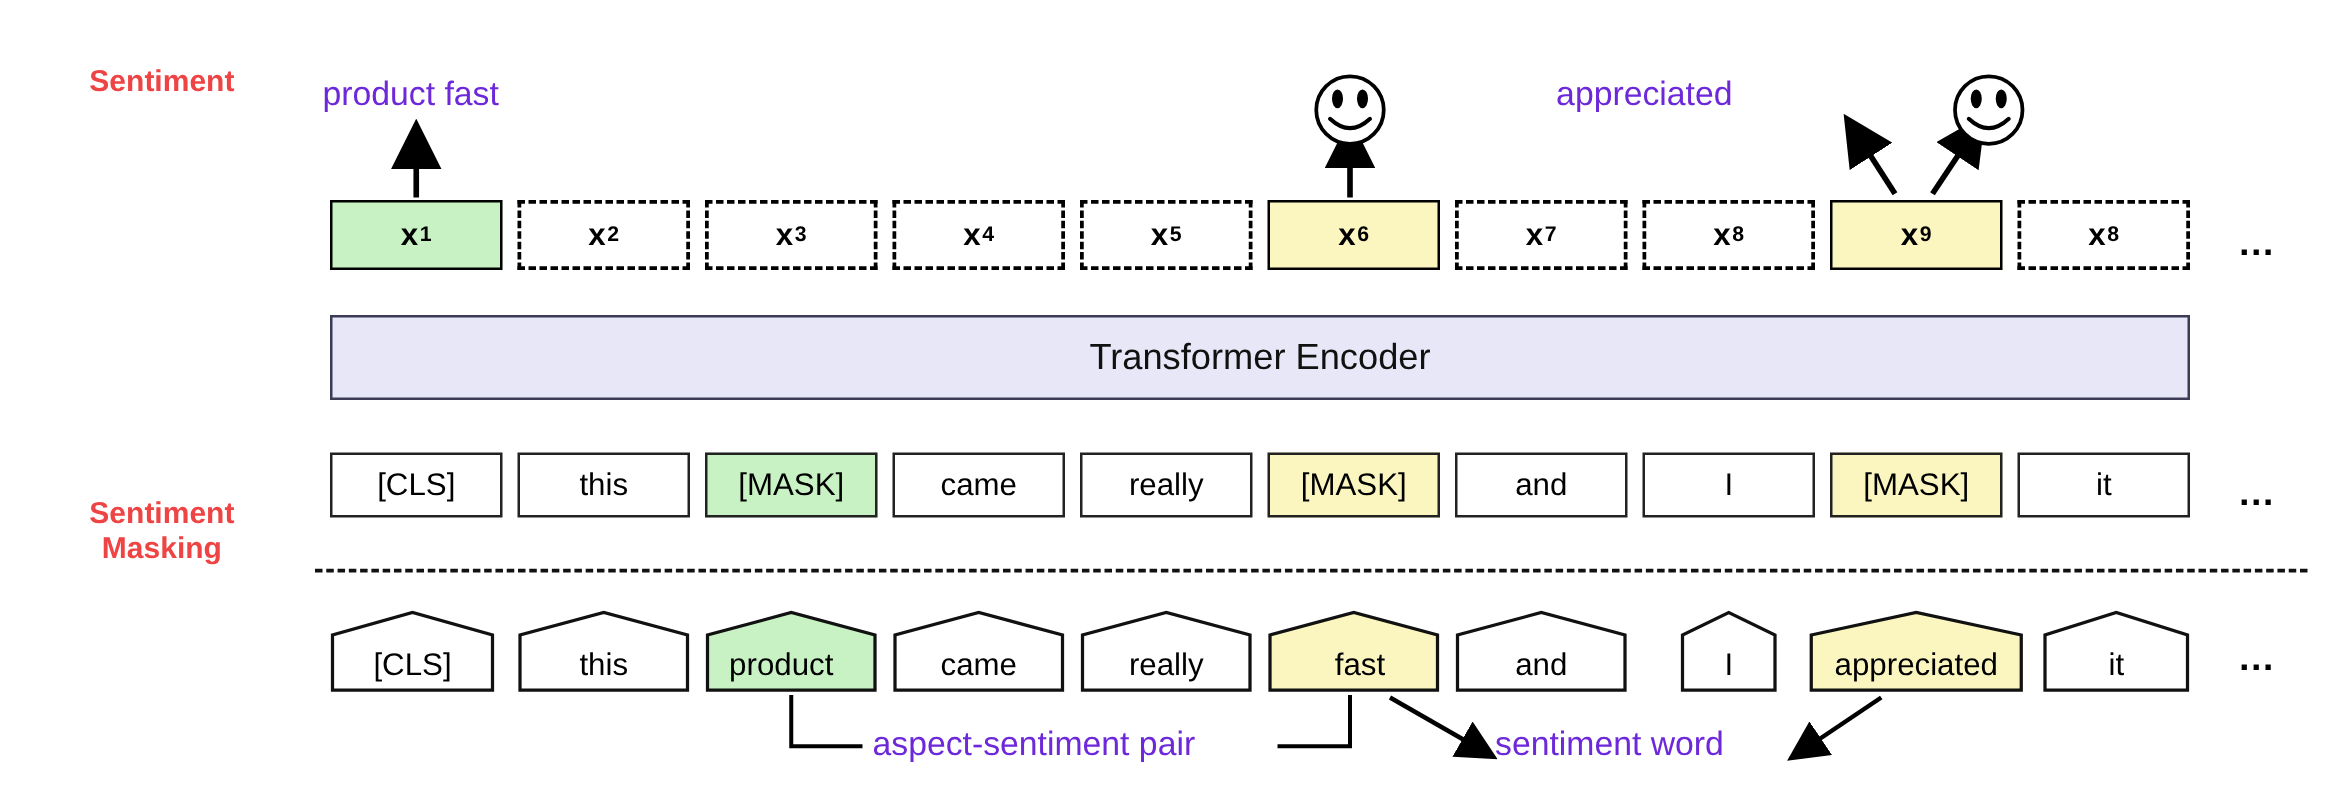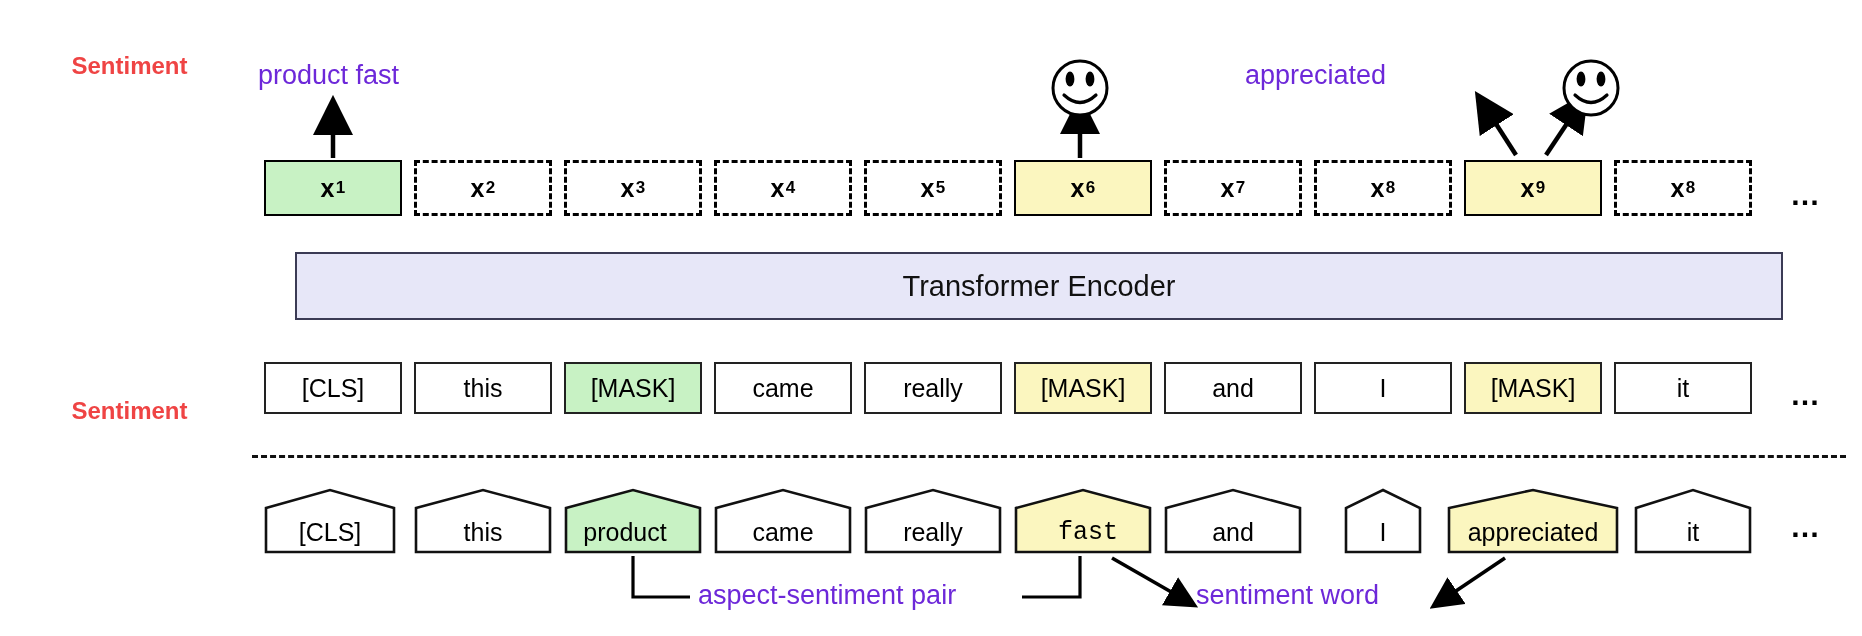--- a/index.html
+++ b/index.html
@@ -46,21 +46,21 @@
   .pent svg{ position:absolute; left:0; top:0; }
   .pent span{
     position:absolute; left:0; right:0; bottom:7px;
     text-align:center; font-size:25px; white-space:nowrap;
   }
 
   
   #encoder{
     position:absolute; border:2.5px solid #3b3b55; background:#e7e7f8;
     display:flex; align-items:center; justify-content:center;
-    font-size:29px; color:#111;margin-left:31px;
+    font-size:29px; color:#111;
   }
 
   
   #divider{
     position:absolute; border-top:3px dashed #111; height:0;
   }
 
   
   .ellipsis{
     position:absolute; font-size:30px; letter-spacing:4px;
@@ -76,20 +76,21 @@
 </head>
 <body>
 
 <div id="stage">
 
   <div id="lbl-pred" class="side-label">
     <div>Sentiment</div>
   </div>
   <div id="lbl-mask" class="side-label">
     <div>Sentiment</div>
+    <div>Masking</div>
   </div>
 
   <div class="anno" id="anno-aspect" style="left: 258px; top: 60px;">product fast</div>
   <div class="anno" id="anno-word" style="left: 1386px; top: 60px; transform: translateX(-100%);">appreciated</div>
 
   <div class="row" id="row-x">
       <div class="xbox green" style="left: 264px; top: 160px; width: 138px;">
         <span>x</span>
         <span class="sub">1</span>
       </div>
@@ -186,21 +187,21 @@
           <path d="M2,64 L2,20 L69,2 L136,20 L136,64 Z" fill="#ffffff" stroke="#111" stroke-width="2.6" stroke-linejoin="miter"></path>
         </svg>
         <span>came</span>
       </div>
       <div class="pent" style="left: 864px; top: 488px; width: 138px;">
         <svg width="138" height="66">
           <path d="M2,64 L2,20 L69,2 L136,20 L136,64 Z" fill="#ffffff" stroke="#111" stroke-width="2.6" stroke-linejoin="miter"></path>
         </svg>
         <span>really</span>
       </div>
-      <div class="pent" style="left: 1014px; top: 488px; width: 148px; font-family: Liberation Mono, monospace;">
+      <div class="pent" style="left: 1014px; top: 488px; width: 148px;">
         <svg width="138" height="66">
           <path d="M2,64 L2,20 L69,2 L136,20 L136,64 Z" fill="#fbf6bf" stroke="#111" stroke-width="2.6" stroke-linejoin="miter"></path>
         </svg>
         <span>fast</span>
       </div>
       <div class="pent" style="left: 1164px; top: 488px; width: 138px;">
         <svg width="138" height="66">
           <path d="M2,64 L2,20 L69,2 L136,20 L136,64 Z" fill="#ffffff" stroke="#111" stroke-width="2.6" stroke-linejoin="miter"></path>
         </svg>
         <span>and</span>

